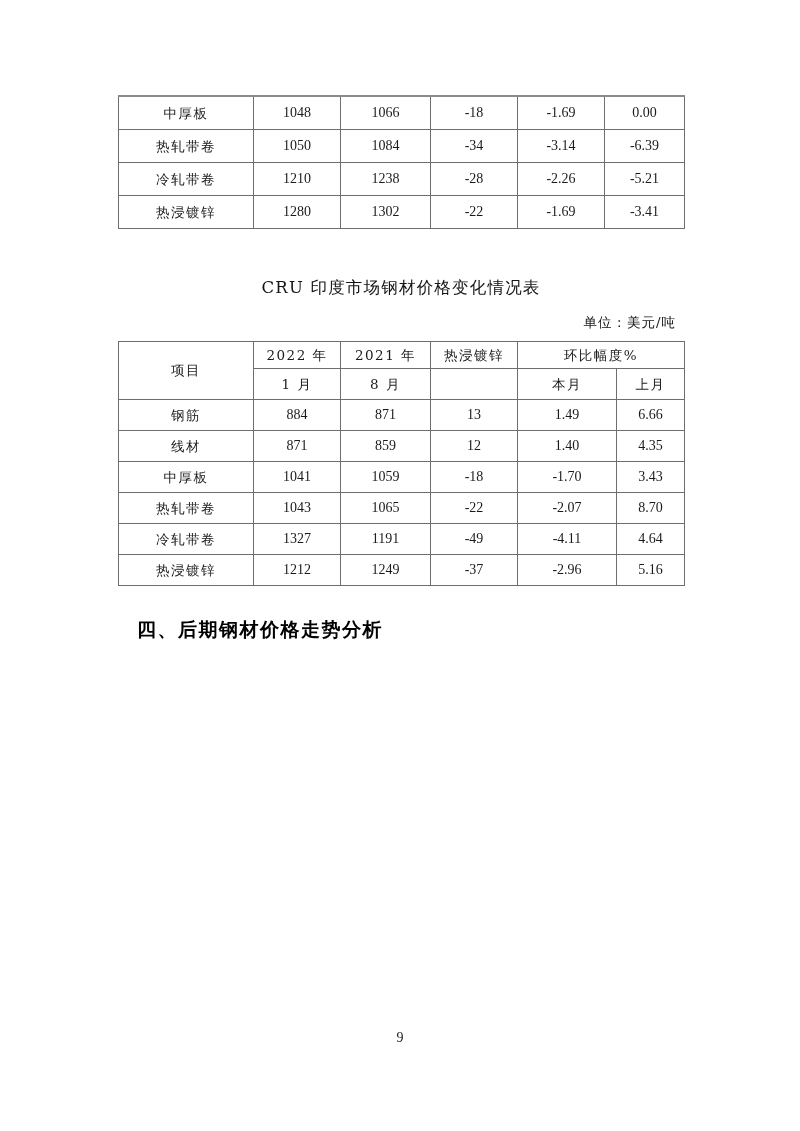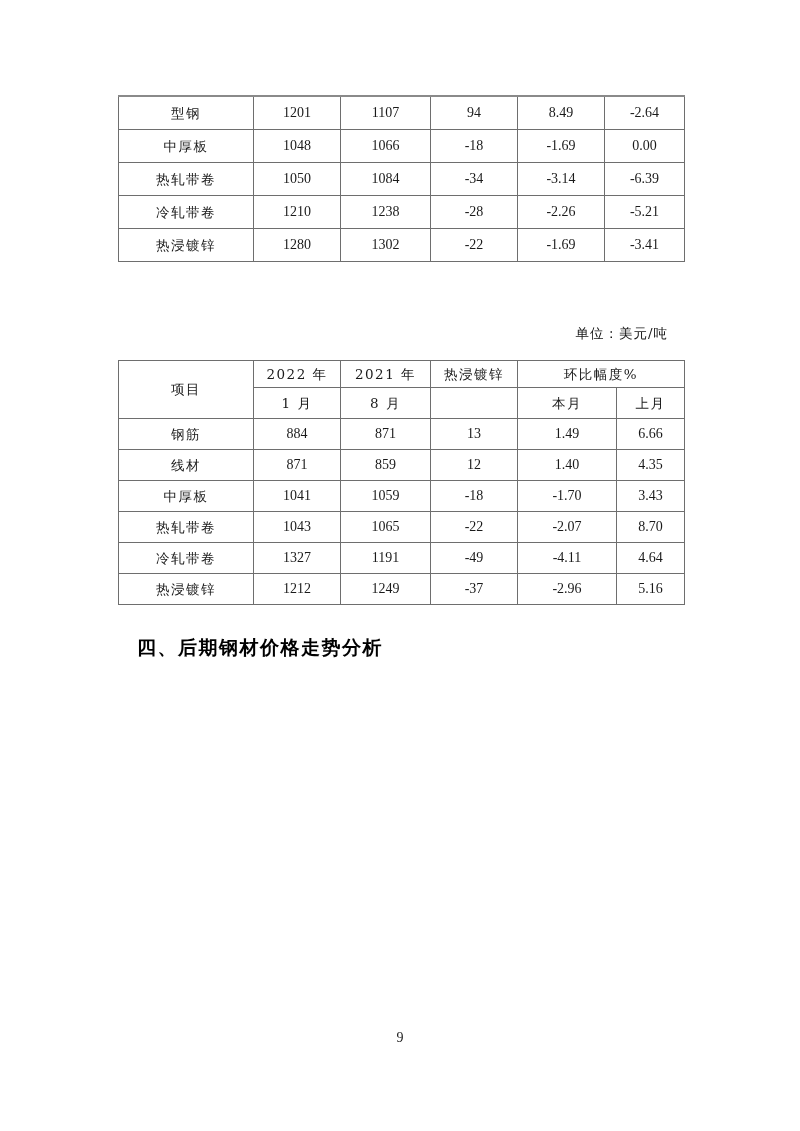--- a/index.html
+++ b/index.html
@@ -97,27 +97,27 @@
     letter-spacing: 1.2px;
     margin: 0;
     line-height: 30px;
     color: #141414;
   }
   .table-unit {
     font-family: "DejaVu Serif", "Liberation Serif", serif;
     font-size: 13.5px;
     text-align: right;
     letter-spacing: 1px;
-    margin: 16px;
+    margin: 8px;
     line-height: 22px;
     color: #141414;
   }
 
   .heading-bold {
-    font-family: Liberation Mono, monospace;
+    font-family: Liberation Serif, serif;
     font-size: 19px;
     font-weight: bold;
     letter-spacing: 1.5px;
     text-indent: 1em;
     margin: 0;
     line-height: 40px;
     color: #000000;
   }
 
   .page-number {
@@ -149,28 +149,20 @@
       <colgroup>
         <col style="width:135px">
         <col style="width:87px">
         <col style="width:90px">
         <col style="width:87px">
         <col style="width:87px">
         <col style="width:80px">
       </colgroup>
       <tbody>
         <tr>
-          <td class="cjk">型钢</td>
-          <td class="num">1201</td>
-          <td class="num">1107</td>
-          <td class="num">94</td>
-          <td class="num">8.49</td>
-          <td class="num">-2.64</td>
-        </tr>
-        <tr>
           <td class="cjk">中厚板</td>
           <td class="num">1048</td>
           <td class="num">1066</td>
           <td class="num">-18</td>
           <td class="num">-1.69</td>
           <td class="num">0.00</td>
         </tr>
         <tr>
           <td class="cjk">热轧带卷</td>
           <td class="num">1050</td>
@@ -197,20 +189,21 @@
         </tr>
       </tbody>
     </table>
 
     <div class="sp-after-t1"></div>
 
 
 
     <div class="sp-before-title"></div>
 
+    <p class="table-title">CRU 印度市场钢材价格变化情况表</p>
     <p class="table-unit">单位：美元/吨</p>
 
     <table class="doc-table" id="table-india">
       <colgroup>
         <col style="width:135px">
         <col style="width:87px">
         <col style="width:90px">
         <col style="width:87px">
         <col style="width:99px">
         <col style="width:68px">

